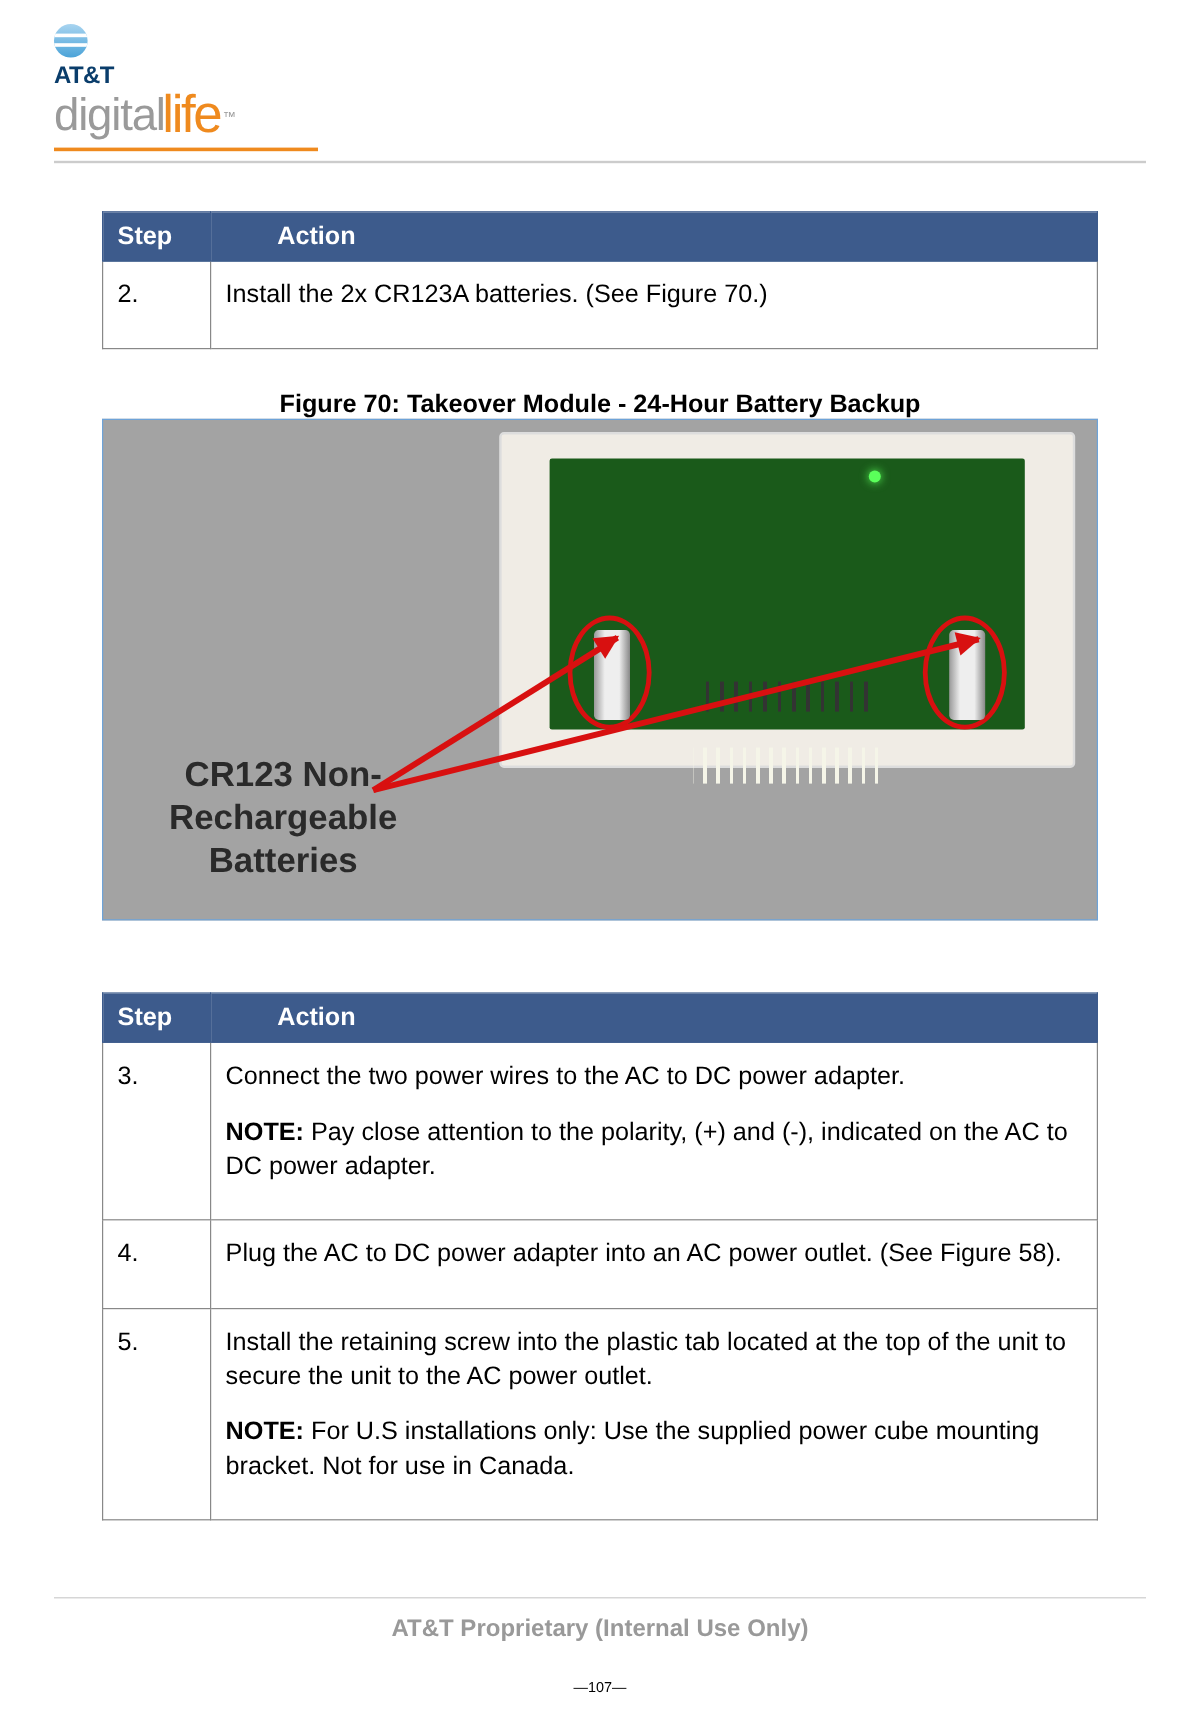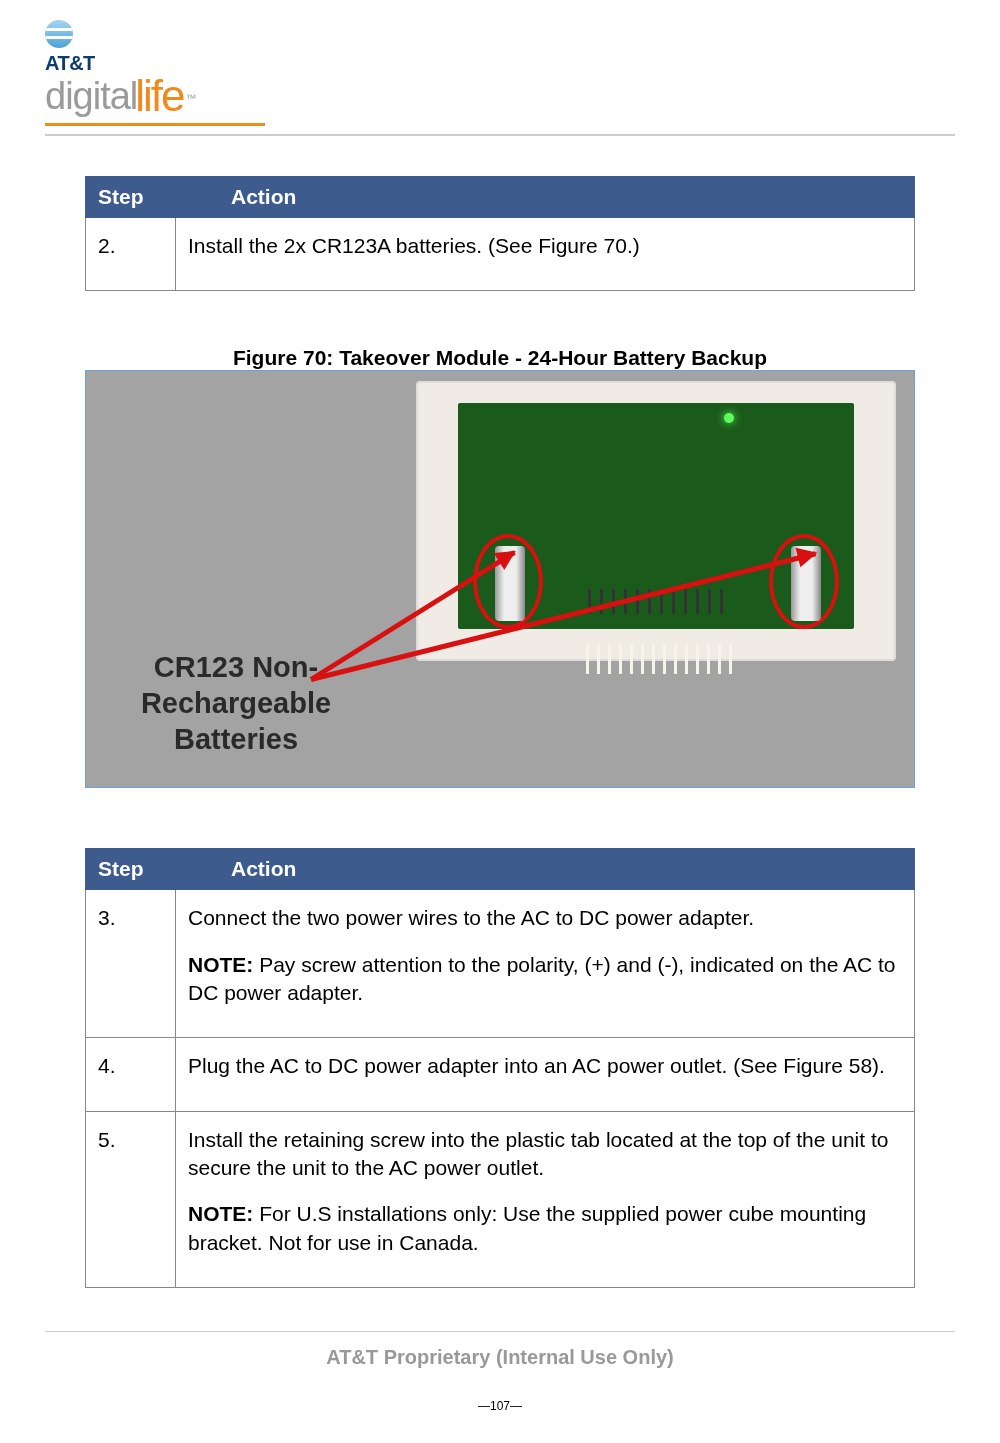--- a/index.html
+++ b/index.html
@@ -89,21 +89,21 @@
       font-size: 27px;
       font-weight: bold;
       padding-bottom: 8px;
     }
     .content {
       padding: 0 40px;
     }
     table.step-table {
       width: 100%;
       border-collapse: collapse;
-      margin-bottom: 55px;
+      margin-bottom: 34px;
     }
     table.step-table th {
       background: #3d5b8c;
       color: #fff;
       font-weight: bold;
       font-size: 21px;
       padding: 8px 12px;
       border: 1px solid #3d5b8c;
       text-align: left;
     }
@@ -343,21 +343,21 @@
   <table class="step-table">
     <tbody>
         <tr>
       <th class="step-col">Step</th>
       <th class="action-col">Action</th>
     </tr>
     <tr>
       <td class="step-num">3.</td>
       <td>
         <div class="action-para">Connect the two power wires to the AC to DC power adapter.</div>
-        <div class="action-para"><span class="note-label">NOTE:</span><span>  Pay screw attention to the polarity, (+) and (-), indicated on the AC to DC power adapter.</span></div>
+        <div class="action-para"><span class="note-label">NOTE:</span><span>  Pay close attention to the polarity, (+) and (-), indicated on the AC to DC power adapter.</span></div>
       </td>
     </tr>
     <tr>
       <td class="step-num">4.</td>
       <td>Plug the AC to DC power adapter into an AC power outlet. (See Figure 58).</td>
     </tr>
     <tr>
       <td class="step-num">5.</td>
       <td>
         <div class="action-para">Install the retaining screw into the plastic tab located at the top of the unit to secure the unit to the AC power outlet.</div>

